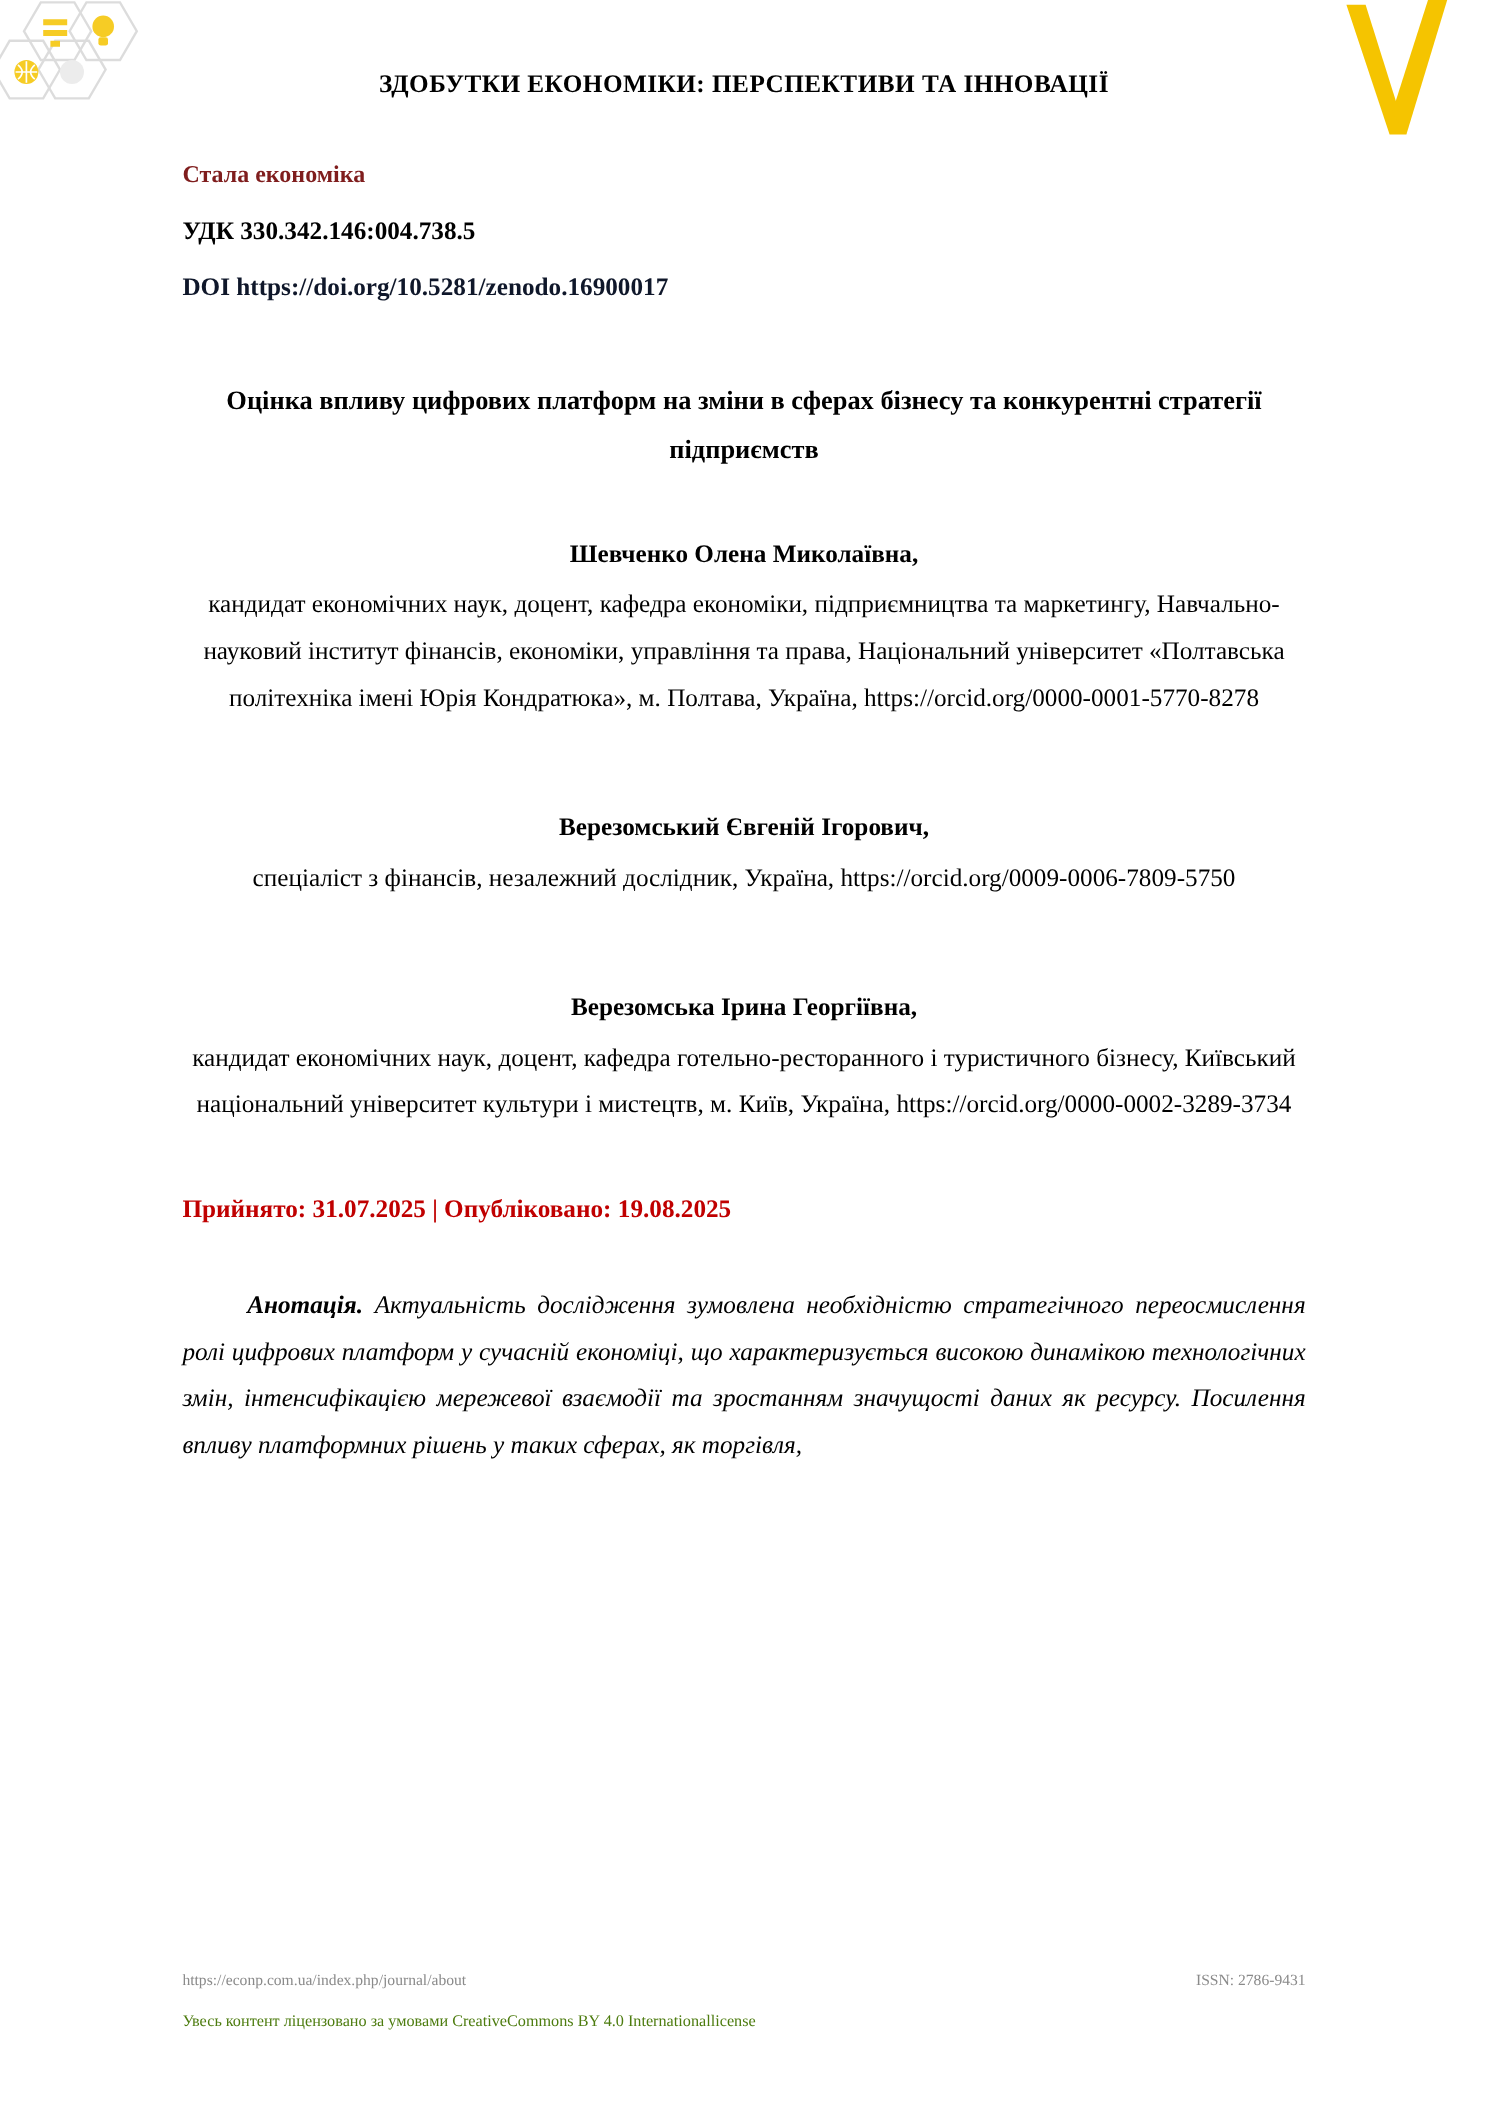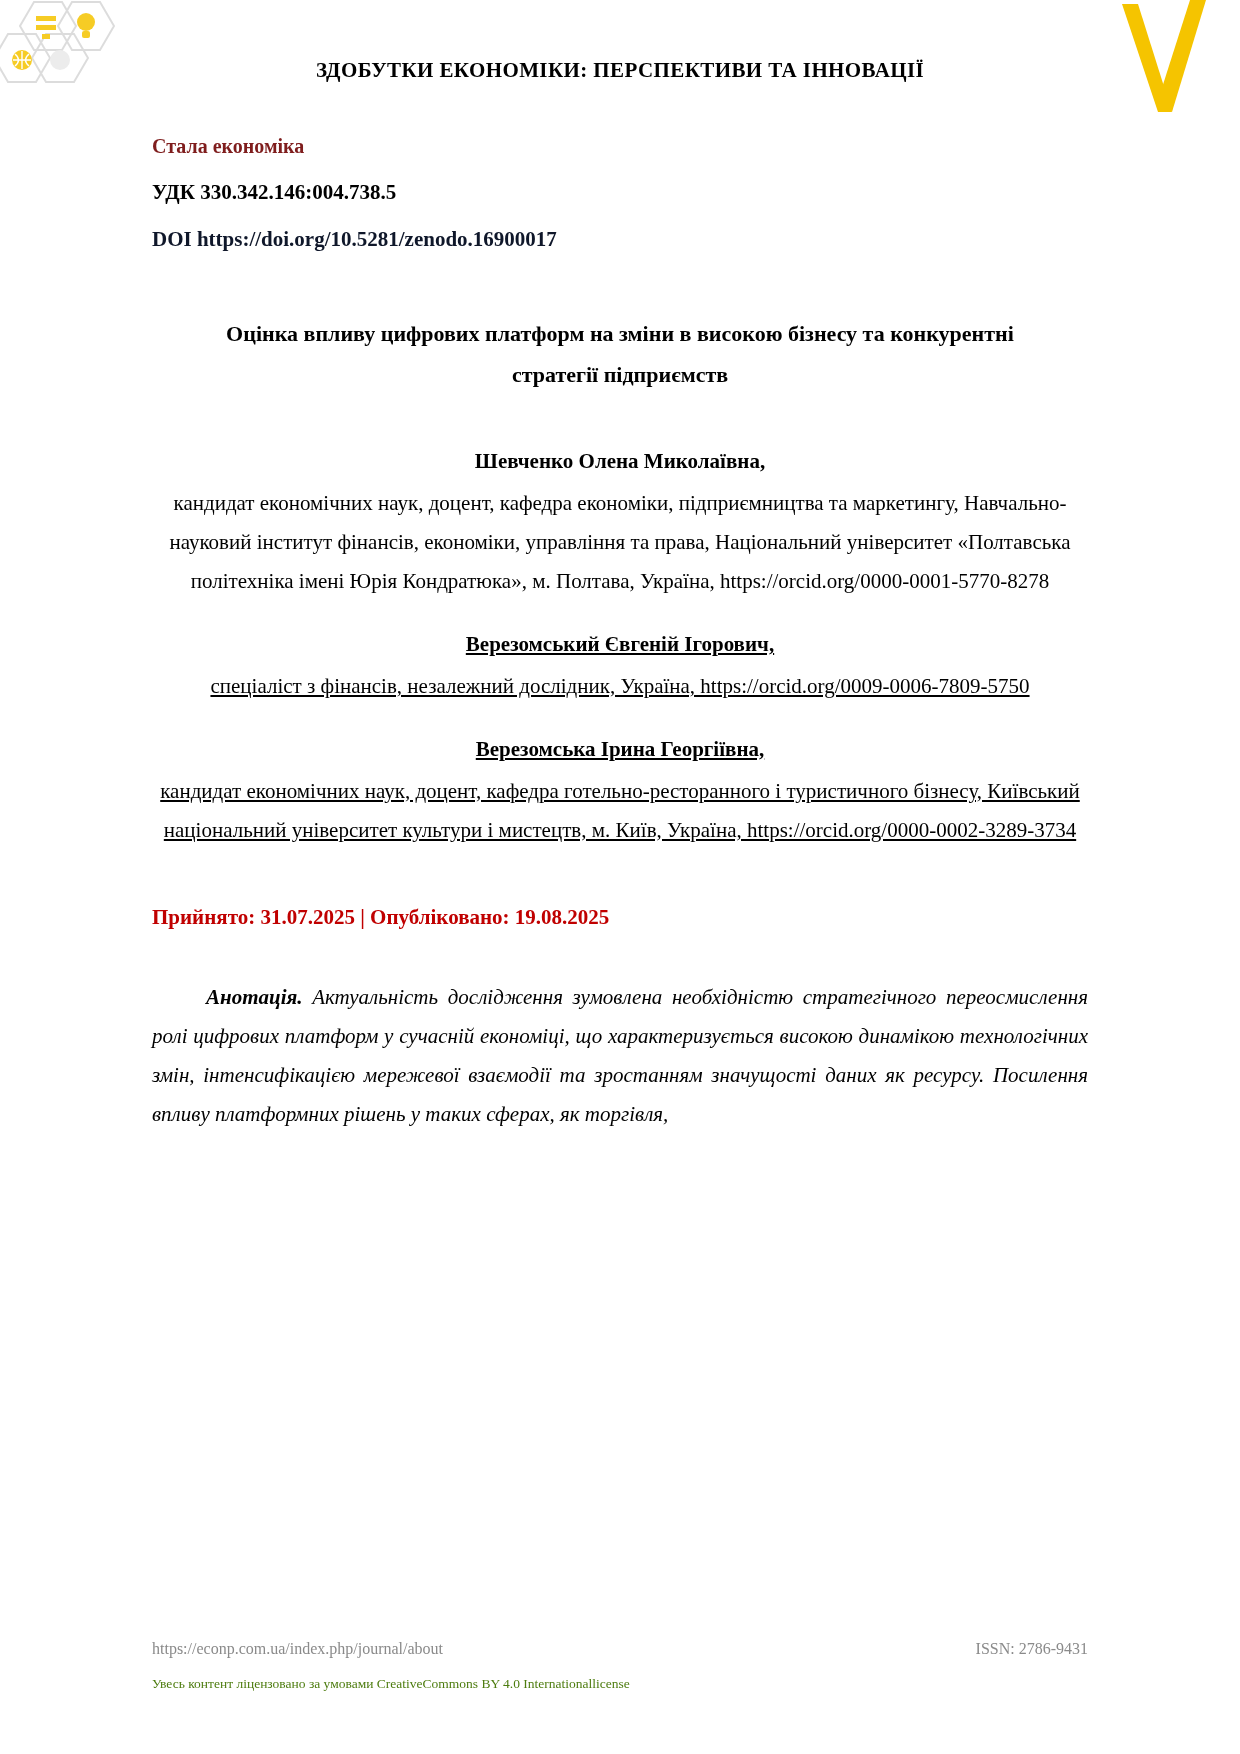--- a/index.html
+++ b/index.html
@@ -81,21 +81,21 @@
     font-size: 22px;
     line-height: 1.85;
     margin-top: 62px;
     padding: 0 36px;
   }
 
   .author-block {
     margin-top: 54px;
     text-align: center;
   }
-  .author-block.tight { margin-top: 31px; text-decoration: underline; }
+  .author-block.tight { margin-top: 76px; }
   .author-name {
     font-weight: bold;
     font-size: 21px;
     margin-bottom: 10px;
   }
   .author-affil {
     font-size: 21px;
     line-height: 1.85;
     text-align: center;
   }
@@ -127,21 +127,21 @@
     position: absolute;
     left: 152px;
     right: 152px;
     bottom: 62px;
   }
   .footer-row {
     display: flex;
     justify-content: space-between;
     align-items: baseline;
     color: #8a8a8a;
-    font-size: 16px;
+    font-size: 13px;
   }
   .footer-link { color: #8a8a8a; text-decoration: none; }
   .footer-license {
     margin-top: 18px;
     color: #4d7c0f;
     font-size: 13.5px;
   }
 </style>
 </head>
 <body>
@@ -173,21 +173,21 @@
   </svg>
 
   <h1 class="journal-title">ЗДОБУТКИ ЕКОНОМІКИ: ПЕРСПЕКТИВИ ТА ІННОВАЦІЇ</h1>
 
   <div class="content">
 
     <div class="section-label">Стала економіка</div>
     <div class="udc">УДК 330.342.146:004.738.5</div>
     <div class="doi">DOI https://doi.org/10.5281/zenodo.16900017</div>
 
-    <div class="article-title">Оцінка впливу цифрових платформ на зміни в високою бізнесу та конкурентні стратегії підприємств</div>
+    <div class="article-title">Оцінка впливу цифрових платформ на зміни в сферах бізнесу та конкурентні стратегії підприємств</div>
 
     <div class="author-block">
       <div class="author-name">Шевченко Олена Миколаївна,</div>
       <div class="author-affil">кандидат економічних наук, доцент, кафедра економіки, підприємництва та маркетингу, Навчально-науковий інститут фінансів, економіки, управління та права, Національний університет «Полтавська політехніка імені Юрія Кондратюка», м. Полтава, Україна, https://orcid.org/0000-0001-5770-8278</div>
     </div>
 
     <div class="author-block tight">
       <div class="author-name">Верезомський Євгеній Ігорович,</div>
       <div class="author-affil">спеціаліст з фінансів, незалежний дослідник, Україна, https://orcid.org/0009-0006-7809-5750</div>
     </div>

